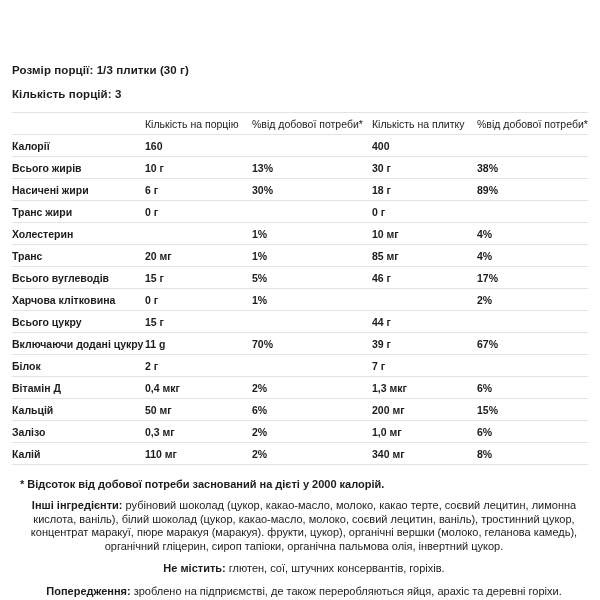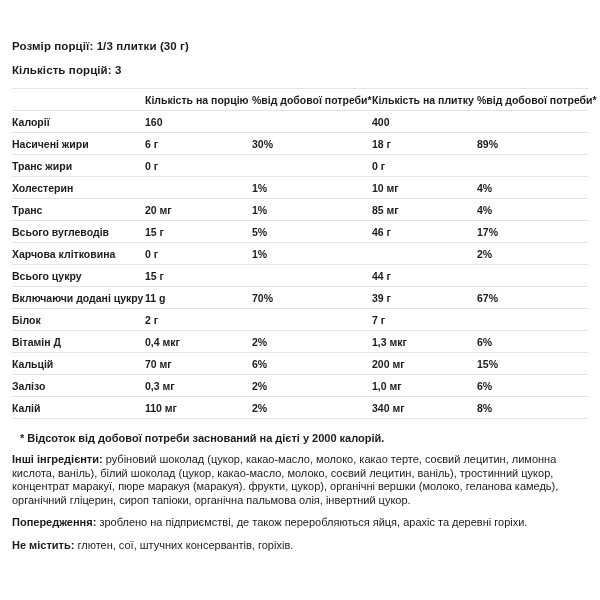--- a/index.html
+++ b/index.html
@@ -4,21 +4,21 @@
 <style>
   html, body { margin: 0; padding: 0; }
   body {
     width: 600px;
     height: 600px;
     background: #ffffff;
     color: #1c1c1e;
     font-family: "Liberation Sans", sans-serif;
     overflow: hidden;
   }
-  .page { padding: 40px 12px 0 12px; }
+  .page { padding: 64px 12px 0 12px; }
 
   .top-line {
     font-size: 11.5px;
     font-weight: bold;
     margin: 0 0 12px 0;
     letter-spacing: 0.1px;
   }
 
   table.nutrition {
     border-collapse: collapse;
@@ -30,35 +30,36 @@
     text-align: left;
     vertical-align: middle;
     font-size: 10.5px;
     padding: 4px 2px 4px 0;
     height: 13px;
     border-bottom: 1px solid #e3e3e3;
     white-space: nowrap;
     overflow: visible;
   }
   table.nutrition thead th {
-    font-weight: bold;
+    font-weight: normal;
     border-top: 1px solid #e3e3e3;
   }
   table.nutrition tbody td { font-weight: bold; }
 
   .footnote {
     font-size: 11px;
     font-weight: bold;
     margin: 13px 0 0 8px;
   }
   .para {
     font-size: 11px;
     font-weight: normal;
     line-height: 13.5px;
-    margin: 9px 0 0 0;
+    margin: 9px 0 0 8px;
+    text-align: center;
   }
   .para .lead { font-weight: bold; }
 </style>
 </head>
 <body>
 
 <div class="page">
 
   <p class="top-line">Розмір порції: 1/3 плитки (30 г)</p>
   <p class="top-line">Кількість порцій: 3</p>
@@ -82,20 +83,27 @@
     </thead>
     <tbody>
       <tr>
         <td>Калорії</td>
         <td>160</td>
         <td></td>
         <td>400</td>
         <td></td>
       </tr>
       <tr>
+        <td>Всього жирів</td>
+        <td>10 г</td>
+        <td>13%</td>
+        <td>30 г</td>
+        <td>38%</td>
+      </tr>
+      <tr>
         <td>Насичені жири</td>
         <td>6 г</td>
         <td>30%</td>
         <td>18 г</td>
         <td>89%</td>
       </tr>
       <tr>
         <td>Транс жири</td>
         <td>0 г</td>
         <td></td>
@@ -153,21 +161,21 @@
       </tr>
       <tr>
         <td>Вітамін Д</td>
         <td>0,4 мкг</td>
         <td>2%</td>
         <td>1,3 мкг</td>
         <td>6%</td>
       </tr>
       <tr>
         <td>Кальцій</td>
-        <td>70 мг</td>
+        <td>50 мг</td>
         <td>6%</td>
         <td>200 мг</td>
         <td>15%</td>
       </tr>
       <tr>
         <td>Залізо</td>
         <td>0,3 мг</td>
         <td>2%</td>
         <td>1,0 мг</td>
         <td>6%</td>
@@ -179,17 +187,17 @@
         <td>340 мг</td>
         <td>8%</td>
       </tr>
     </tbody>
   </table>
 
   <p class="footnote">* Відсоток від добової потреби заснований на дієті у 2000 калорій.</p>
 
   <p class="para"><span class="lead">Інші інгредієнти:</span> <span>рубіновий шоколад (цукор, какао-масло, молоко, какао терте, соєвий лецитин, лимонна кислота, ваніль), білий шоколад (цукор, какао-масло, молоко, соєвий лецитин, ваніль), тростинний цукор, концентрат маракуї, пюре маракуя (маракуя). фрукти, цукор), органічні вершки (молоко, геланова камедь), органічний гліцерин, сироп тапіоки, органічна пальмова олія, інвертний цукор.</span></p>
 
+  <p class="para"><span class="lead">Не містить:</span> <span>глютен, сої, штучних консервантів, горіхів.</span></p>
+
   <p class="para"><span class="lead">Попередження:</span> <span>зроблено на підприємстві, де також переробляються яйця, арахіс та деревні горіхи.</span></p>
 
-  <p class="para"><span class="lead">Не містить:</span> <span>глютен, сої, штучних консервантів, горіхів.</span></p>
-
 </div>
 
 </body></html>

